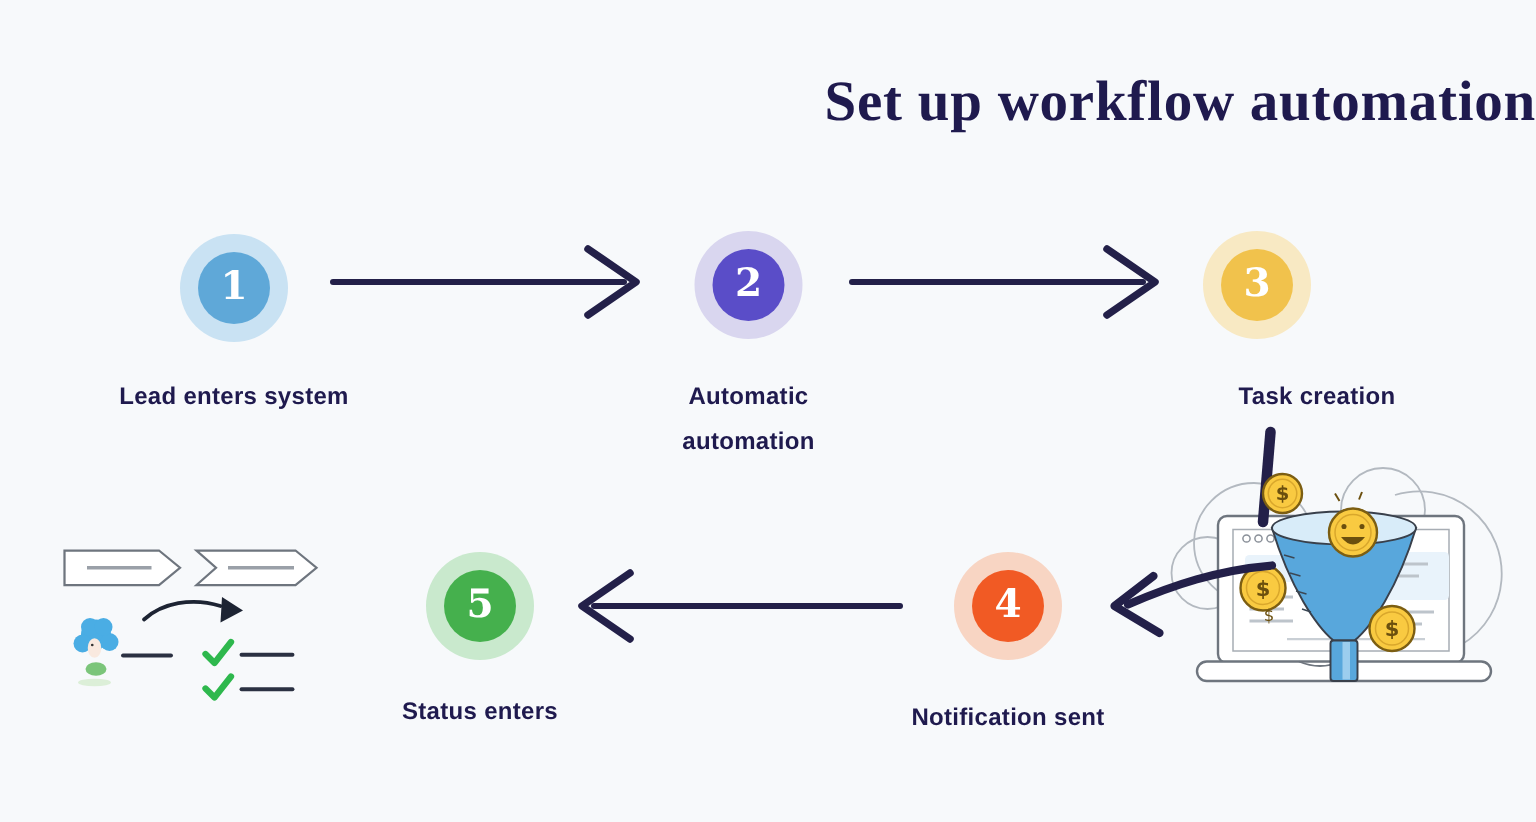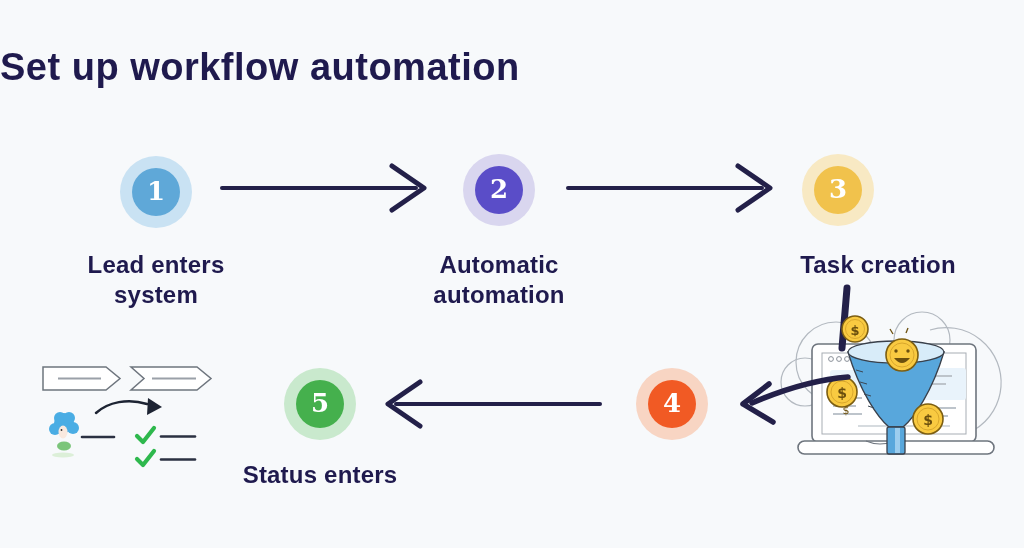--- a/index.html
+++ b/index.html
@@ -3,34 +3,34 @@
 <meta charset="utf-8">
 <style>
   html,body{margin:0;padding:0;}
   body{font-family:"Liberation Sans",sans-serif;}
   .canvas{
     position:relative;width:1024px;height:548px;overflow:hidden;
     background:var(--background,#F7F9FB);
   }
   .title{
     position:absolute;top:46px;left:0;width:100%;margin:0;
-    text-align:left;font-family:Liberation Sans, sans-serif;font-weight:700;
+    text-align:right;font-family:Liberation Serif, serif;font-weight:700;
     font-size:38px;letter-spacing:.5px;color:var(--text,#1F1A4E);
   }
   .step-badge{
     position:absolute;width:72px;height:72px;border-radius:50%;
     background:var(--ring,#ddd);display:flex;align-items:center;justify-content:center;
   }
   .step-badge .inner{
     width:48px;height:48px;border-radius:50%;background:var(--main,#888);
     color:#fff;display:flex;align-items:center;justify-content:center;
     font-family:"DejaVu Serif",serif;font-weight:700;font-size:26px;padding-bottom:2px;box-sizing:border-box;
   }
   .step-label{
-    position:absolute;text-align:center;font-weight:700;font-size:24px;
+    position:absolute;text-align:center;font-weight:700;font-size:16px;
     line-height:30px;color:var(--text,#1F1A4E);letter-spacing:.2px;
   }
   svg.overlay{position:absolute;inset:0;}
   .arrow{stroke:var(--arrow,#232049);fill:none;}
   .funnel-fill{fill:var(--funnel,#58A7DC);}
   .coin{fill:var(--coin,#F9CA41);stroke:#7C5E12;stroke-width:1.6;}
   .coin-detail{fill:#6B4F0E;}
   .coin-ring{fill:none;stroke:#D9A72C;stroke-width:1;}
   .check{stroke:var(--check,#2EB84D);stroke-width:4.2;fill:none;stroke-linecap:round;stroke-linejoin:round;}
   .sketch{stroke:#B3B9C0;fill:none;stroke-width:1.2;}
@@ -57,20 +57,21 @@
   <div class="step-badge" style="left: 636px; top: 368px; --main: #F15A24; --ring: #F8D5C3;">
     <div class="inner">4</div>
   </div>
   <div class="step-badge" style="left: 284px; top: 368px; --main: #45B04D; --ring: #C9E9CD;">
     <div class="inner">5</div>
   </div>
 
   <div class="step-label" style="left:66px;top:250px;width:180px">Lead enters system</div>
   <div class="step-label" style="left:414px;top:250px;width:170px">Automatic automation</div>
   <div class="step-label" style="left:758px;top:250px;width:240px">Task creation</div>
+  <div class="step-label" style="left:542px;top:464px;width:260px">Notification sent</div>
   <div class="step-label" style="left:200px;top:460px;width:240px">Status enters</div>
 
   <svg class="overlay" width="1024" height="548" viewBox="0 0 1024 548">
 
     <g>
 
       <g>
         <circle class="sketch" cx="836" cy="362" r="40"></circle>
         <circle class="sketch" cx="805" cy="382" r="24"></circle>
         <circle class="sketch" cx="922" cy="340" r="28"></circle>

